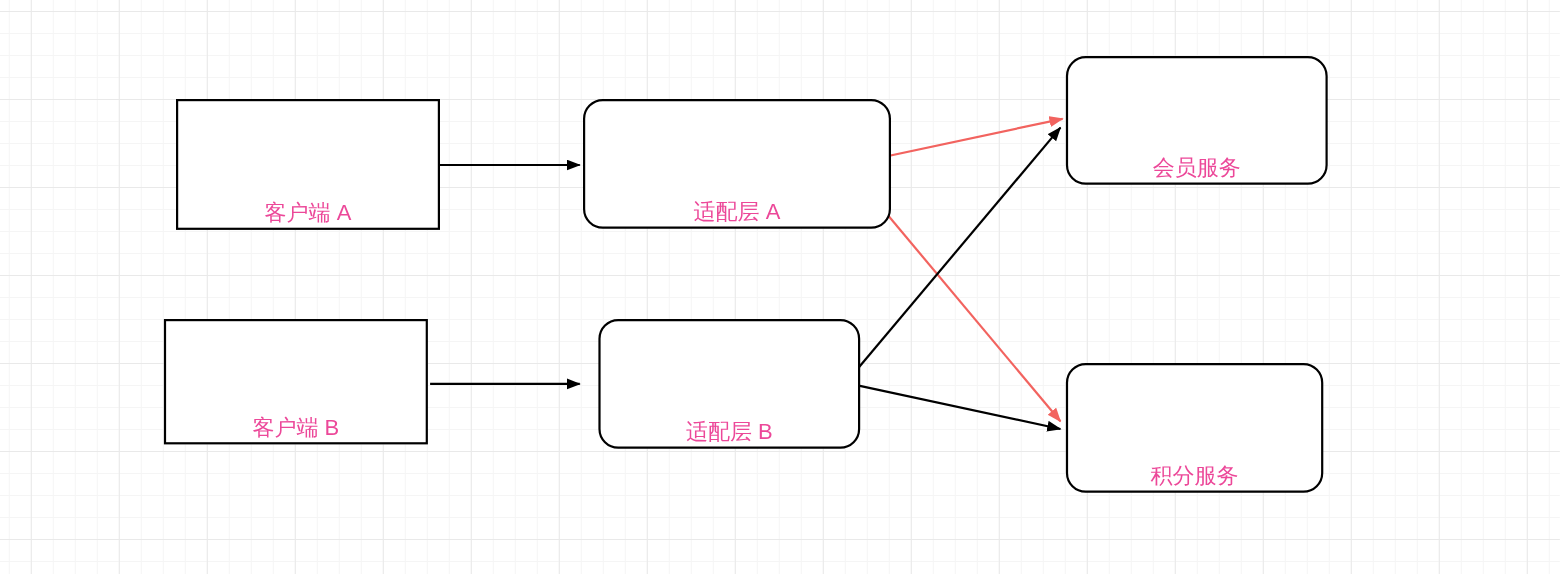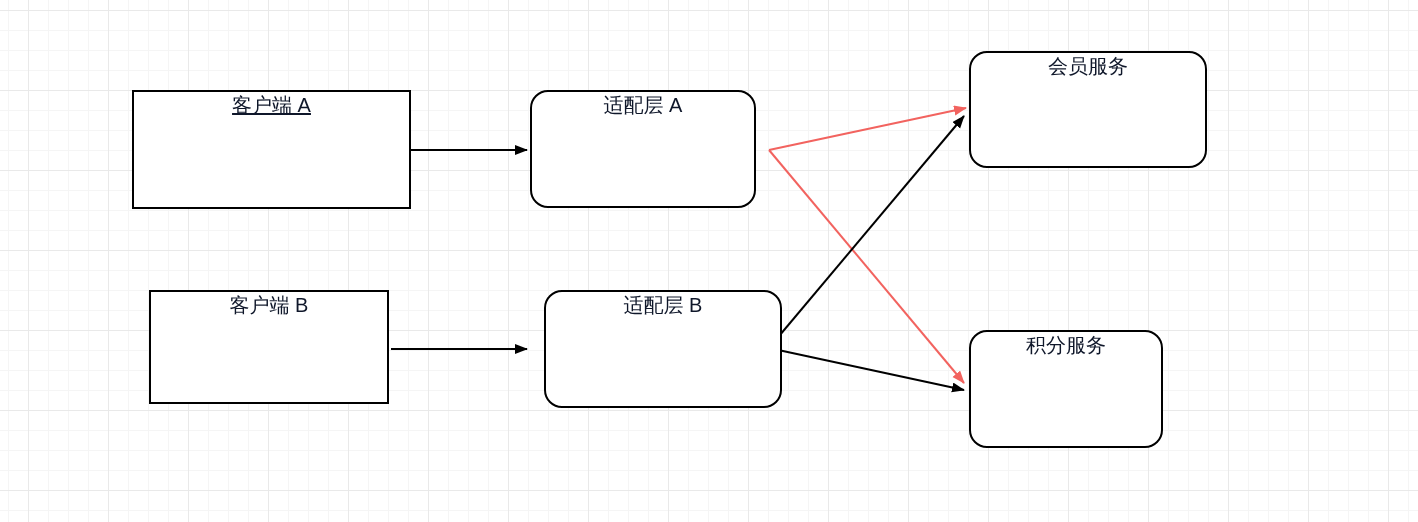--- a/index.html
+++ b/index.html
@@ -20,34 +20,34 @@
       linear-gradient(90deg, #f5f5f5 1px, transparent 1px);
     background-size: 80px 80px, 80px 80px, 20px 20px, 20px 20px;
     background-position: 28px 10px, 28px 10px, 8px 10px, 8px 10px;
   }
   .node {
     position: absolute;
     box-sizing: border-box;
     background: #ffffff;
     border: 2px solid #000000;
     display: flex;
-    align-items: flex-start;
+    align-items: flex-end;
     justify-content: center;
     font-size: 20px;
-    color: #0f172a;
+    color: #ec4899;
     white-space: nowrap;
     z-index: 2;
   }
   .node.rounded { border-radius: 18px; }
-  .node-client-a   { left: 132px; top:  90px; width: 279px; height: 119px; text-decoration: underline; }
+  .node-client-a   { left: 160px; top:  90px; width: 240px; height: 119px; }
   .node-client-b   { left: 149px; top: 290px; width: 240px; height: 114px; }
-  .node-adapter-a  { left: 530px; top:  90px; width: 226px; height: 118px; }
+  .node-adapter-a  { left: 530px; top:  90px; width: 280px; height: 118px; }
   .node-adapter-b  { left: 530px; top: 290px; width: 238px; height: 118px; margin-left: 14px; }
   .node-member     { left: 969px; top:  51px; width: 238px; height: 117px; }
-  .node-points     { left: 969px; top: 330px; width: 194px; height: 118px; }
+  .node-points     { left: 969px; top: 330px; width: 234px; height: 118px; }
   .edge-layer {
     position: absolute;
     left: 0; top: 0;
     width: 1418px;
     height: 522px;
     z-index: 1;
   }
 </style>
 </head>
 <body>

